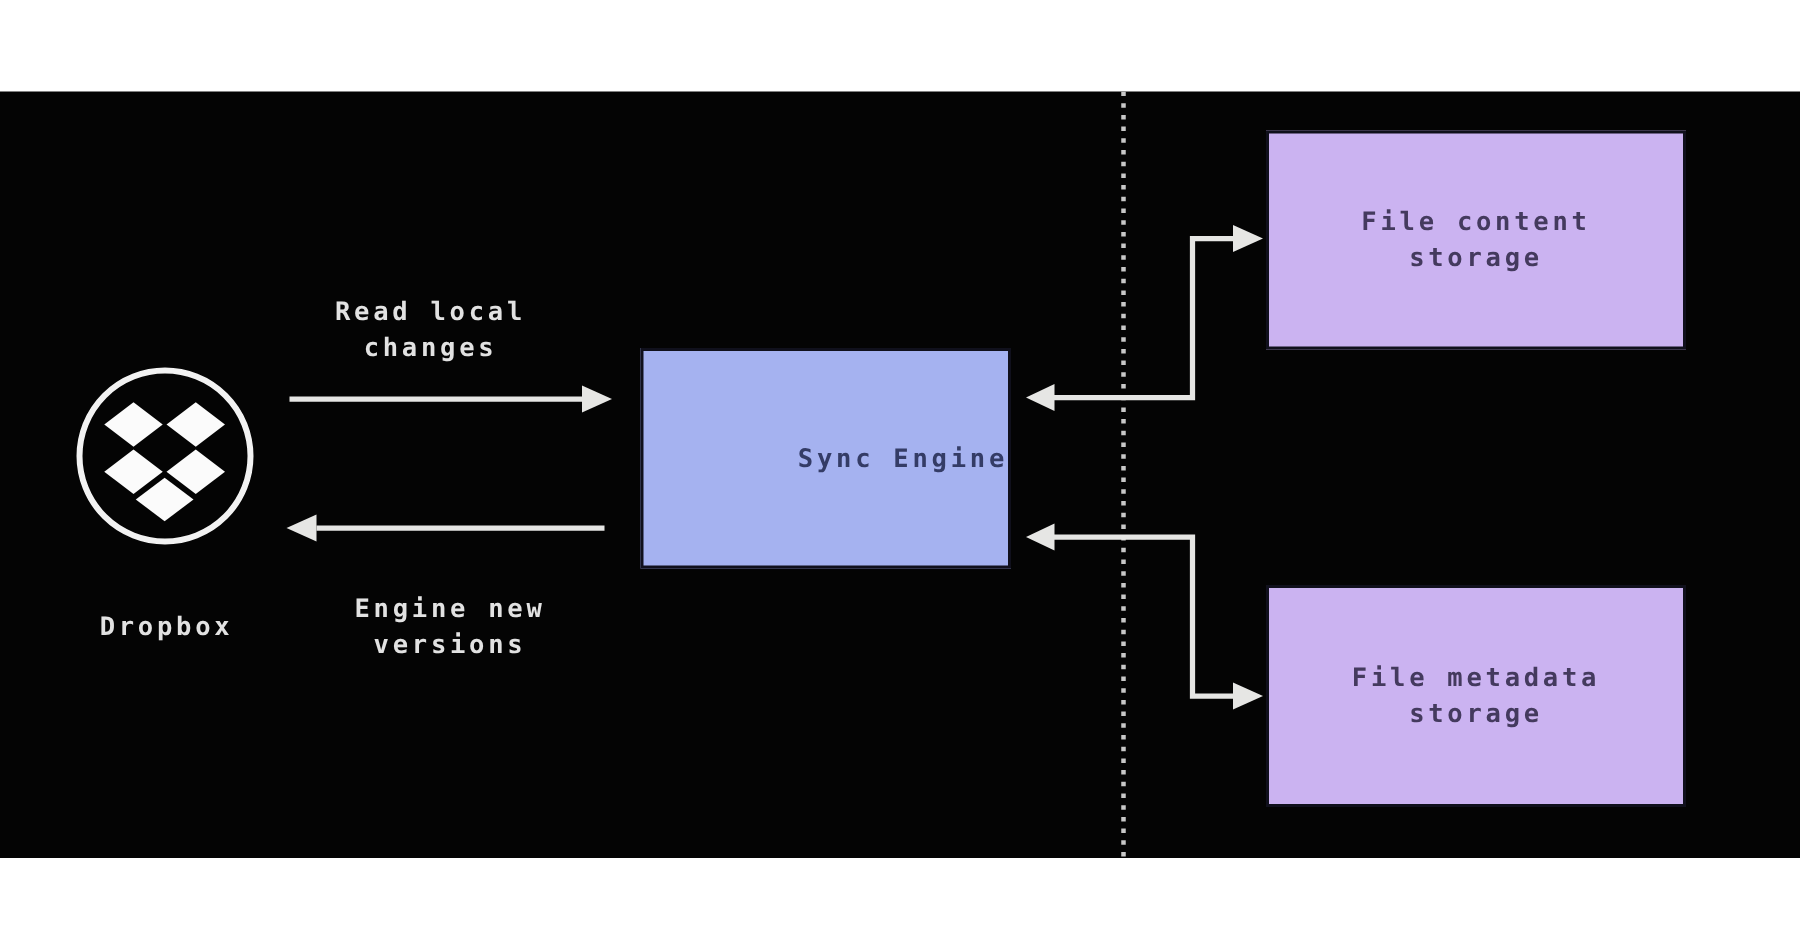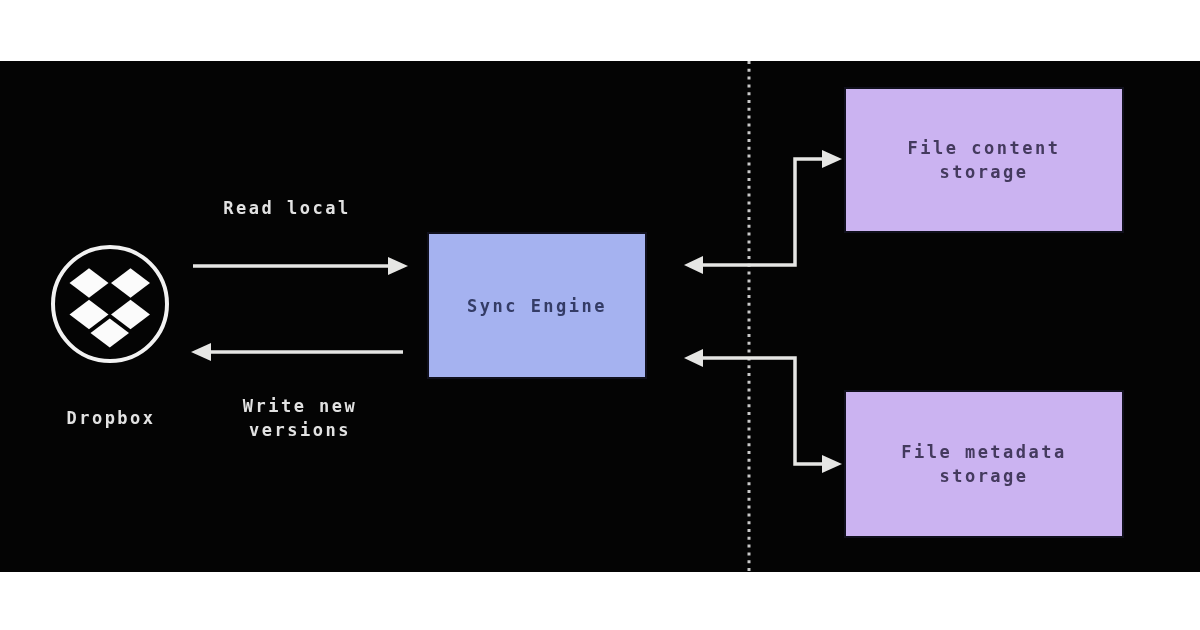--- a/index.html
+++ b/index.html
@@ -41,22 +41,22 @@
   .node{
     position:absolute;
     border:2px solid var(--node-border);
     display:flex; flex-direction:column;
     align-items:center; justify-content:center;
     text-align:center;
     font-weight:bold; font-size:17px;
     letter-spacing:2.5px; line-height:24px;
   }
   .node-sync{
-    left:427px; top:171px; width:220px; height:147px;
-    background:var(--sync-fill); color:var(--sync-text);
+    left:427px; top:171px; width:247px; height:147px;
+    background:var(--sync-fill); color:var(--sync-text);align-items:flex-end;
   }
   .node-storage{
     left:844px; width:280px;
     background:var(--storage-fill); color:var(--storage-text);
   }
   .node-content{ top:26px; height:146px; }
   .node-metadata{ top:329px; height:148px;text-align:right; }
 
   .label{
     position:absolute;
@@ -114,23 +114,24 @@
     <polygon class="glyph" points="81.5,57.7 101,72.5 81.5,87.3 62,72.5"></polygon>
     <polygon class="glyph" points="60.75,76.5 80,91 60.75,105.5 41.5,91"></polygon>
   </svg>
 
   <div class="label label-dropbox">
     <div>Dropbox</div>
   </div>
 
   <div class="label label-read">
     <div>Read local</div>
+    <div>changes</div>
   </div>
   <div class="label label-write">
-    <div>Write new</div>
+    <div>Engine new</div>
     <div>versions</div>
   </div>
 
   <div class="node node-sync">
     <div>Sync Engine</div>
   </div>
 
   <div class="node node-storage node-content">
     <div>File content</div>
     <div>storage</div>

